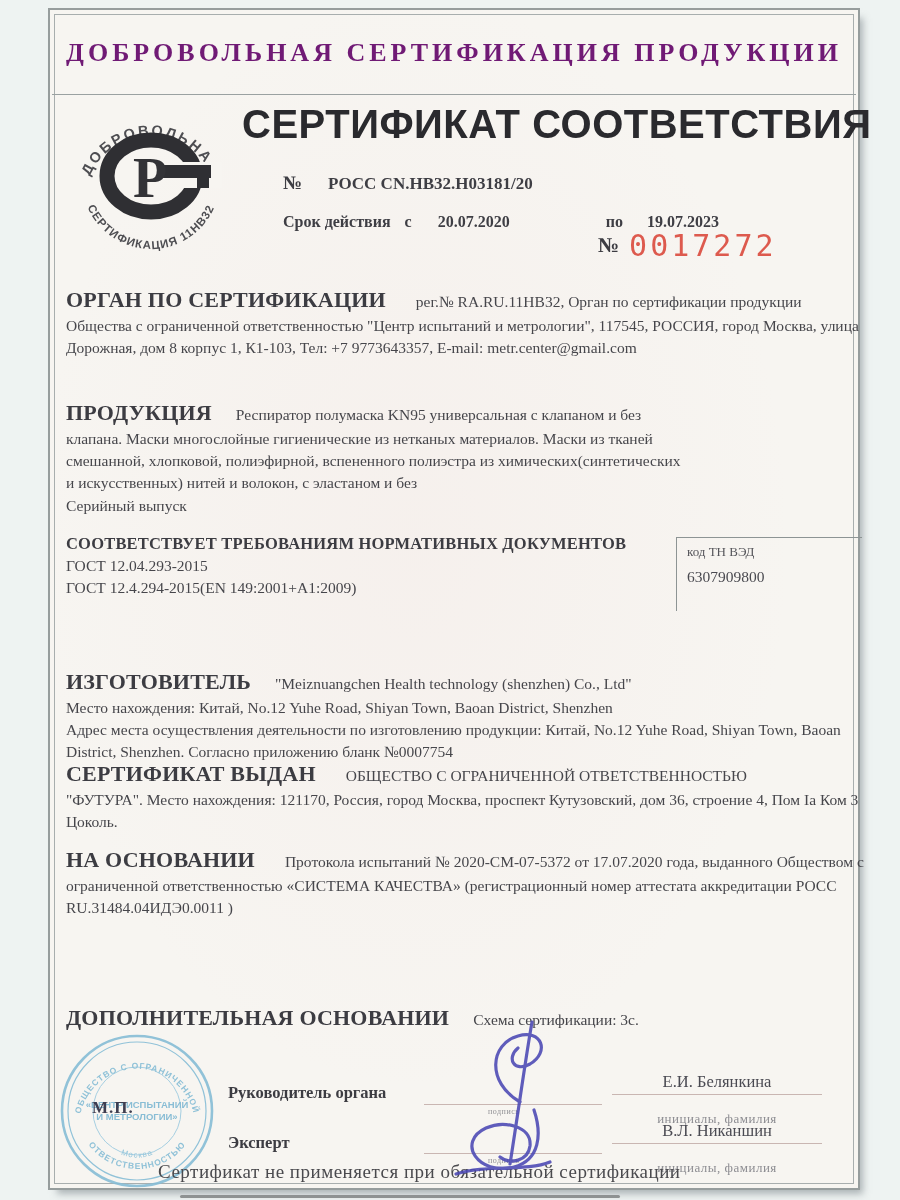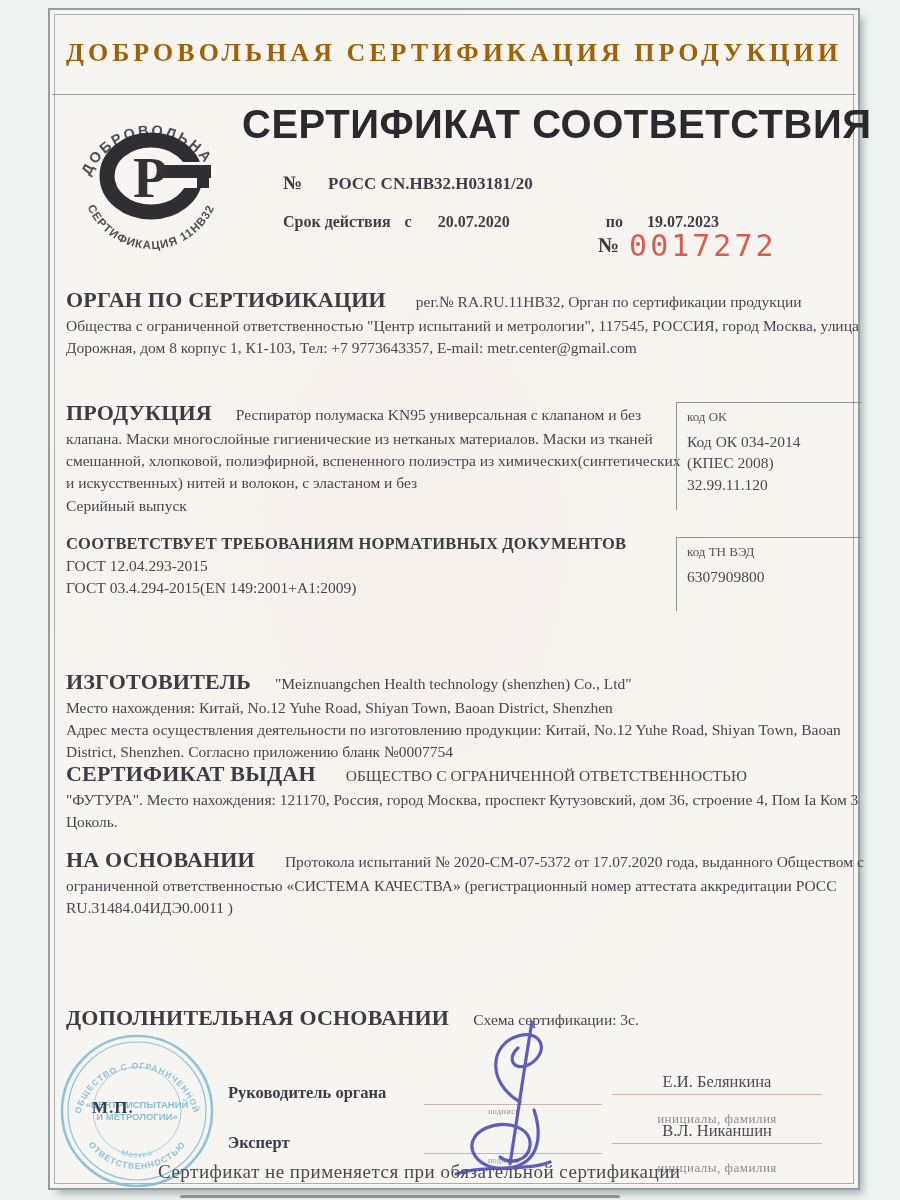--- a/index.html
+++ b/index.html
@@ -21,21 +21,21 @@
     position:absolute;left:4px;top:4px;right:4px;bottom:4px;
     border:1.5px solid #a8aeae;
   }
   .banner-band{
     position:absolute;left:52px;top:12px;width:804px;height:82px;
     border-bottom:1.5px solid #9aa1a1;
     display:flex;align-items:center;justify-content:center;
   }
   .banner-text{
     font-family:"Liberation Serif", serif;font-weight:700;
-    font-size:26px;letter-spacing:4px;color:#a16207;white-space:nowrap;text-align:right;
+    font-size:26px;letter-spacing:4px;color:#701a75;white-space:nowrap;text-align:right;
   }
   .abs{position:absolute;}
   .title{
     left:242px;top:102px;width:618px;text-align:center;
     font-family:"Liberation Sans", sans-serif;font-weight:700;
     font-size:40px;letter-spacing:0.5px;color:#2a2a2e;white-space:nowrap;
   }
   .certno-row{left:283px;top:172px;font-size:17px;font-weight:700;color:#3e3e44;}
   .certno-row .no-sign{margin-right:26px;font-size:19px;}
   .validity-row{left:283px;top:213px;font-size:16px;font-weight:700;color:#3e3e44;}
@@ -146,31 +146,25 @@
 
   <p class="abs para organ-p">
     <b class="lbl gap-lg">ОРГАН ПО СЕРТИФИКАЦИИ</b><span>рег.№ RA.RU.11НВ32, Орган по сертификации продукции Общества с ограниченной ответственностью "Центр испытаний и метрологии", 117545, РОССИЯ, город Москва, улица Дорожная, дом 8 корпус 1,  К1-103, Тел: +7 9773643357, E-mail: metr.center@gmail.com</span>
   </p>
 
   <p class="abs para product-p">
     <b class="lbl gap-md">ПРОДУКЦИЯ</b><span>Респиратор полумаска KN95 универсальная с клапаном и без клапана. Маски многослойные гигиенические из нетканых материалов. Маски из тканей смешанной, хлопковой, полиэфирной, вспененного полиэстра из химических(синтетических и искусственных) нитей и волокон, с эластаном и без</span>
     <span class="serial-line" style="display:block;">Серийный выпуск</span>
   </p>
 
-  <div class="abs side-box ok-box">
-    <div class="box-caption">код ОК</div>
-    <div class="box-line">Код ОК 034-2014</div>
-    <div class="box-line">(КПЕС 2008)</div>
-    <div class="box-line">32.99.11.120</div>
-  </div>
 
   <p class="abs para conforms-p">
     <b class="lbl hdr">СООТВЕТСТВУЕТ ТРЕБОВАНИЯМ НОРМАТИВНЫХ ДОКУМЕНТОВ</b>
     <span style="display:block;">ГОСТ 12.04.293-2015</span>
-    <span style="display:block;">ГОСТ 03.4.294-2015(EN 149:2001+A1:2009)</span>
+    <span style="display:block;">ГОСТ 12.4.294-2015(EN 149:2001+A1:2009)</span>
   </p>
 
   <div class="abs side-box tnved-box">
     <div class="box-caption">код ТН ВЭД</div>
     <div class="box-line">6307909800</div>
   </div>
 
   <p class="abs para man-p">
     <b class="lbl gap-md">ИЗГОТОВИТЕЛЬ</b><span>"Meiznuangchen Health technology (shenzhen) Co., Ltd"</span>
     <span style="display:block;">Место нахождения: Китай, No.12 Yuhe Road, Shiyan Town, Baoan District, Shenzhen</span>

